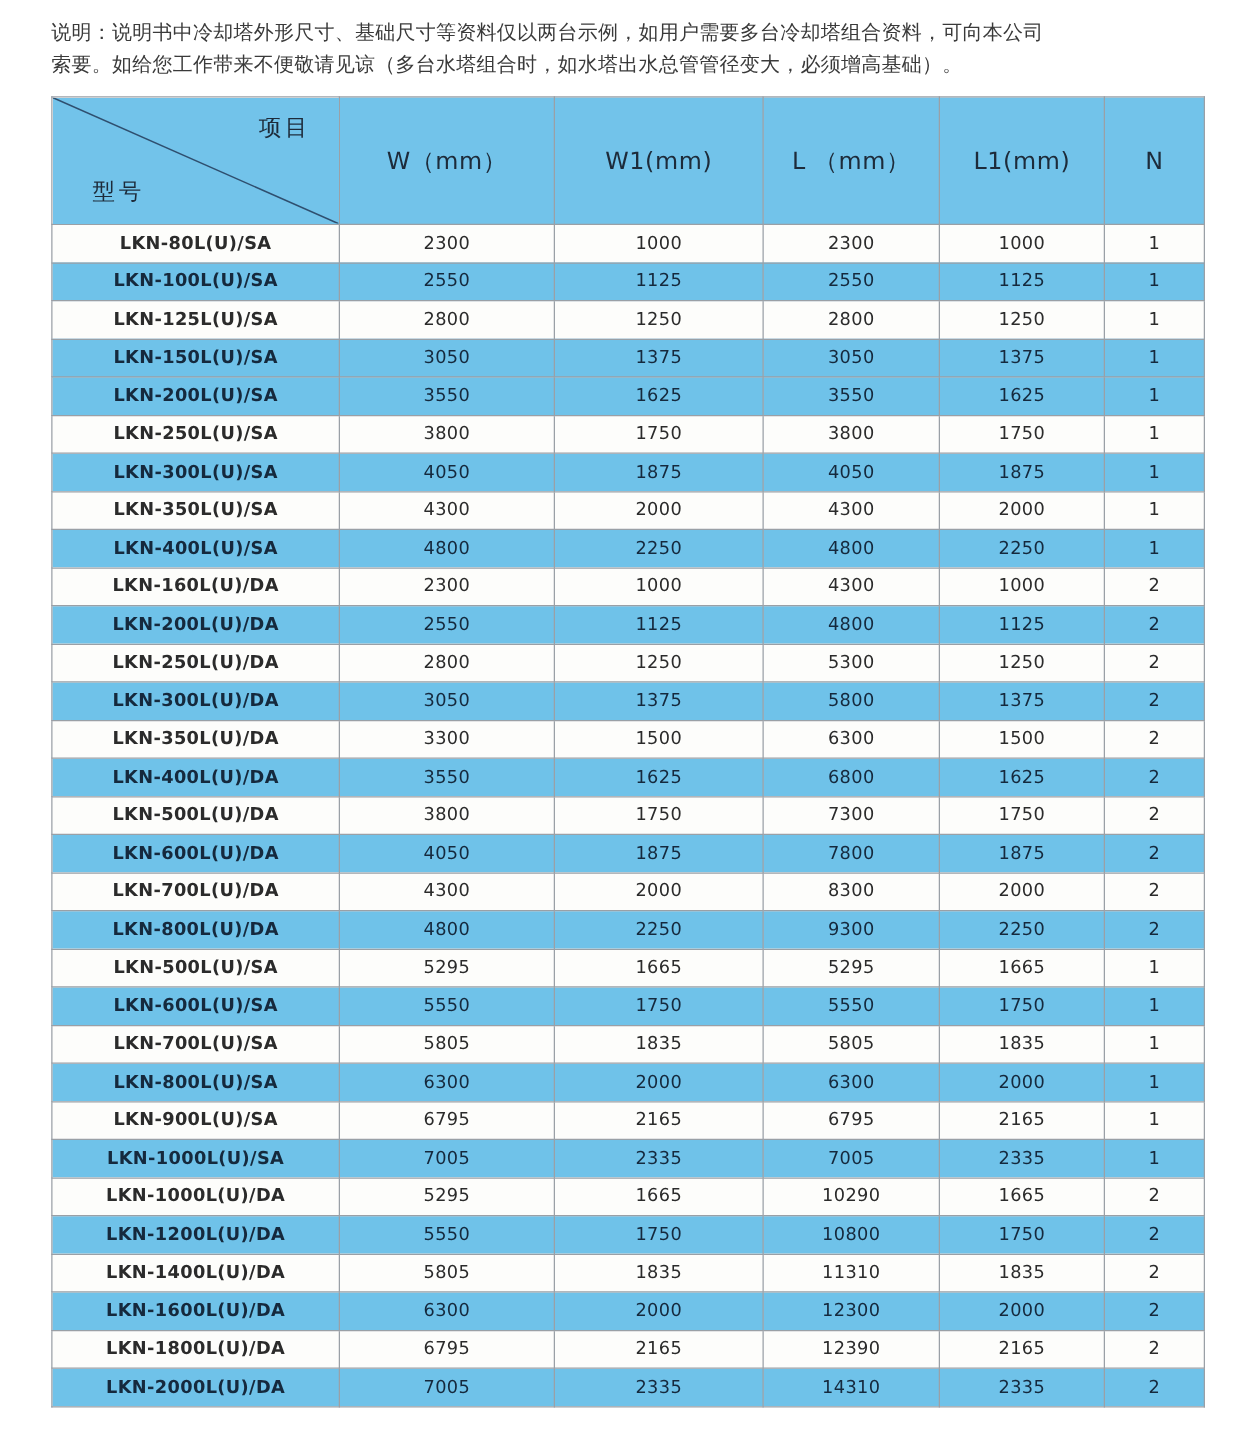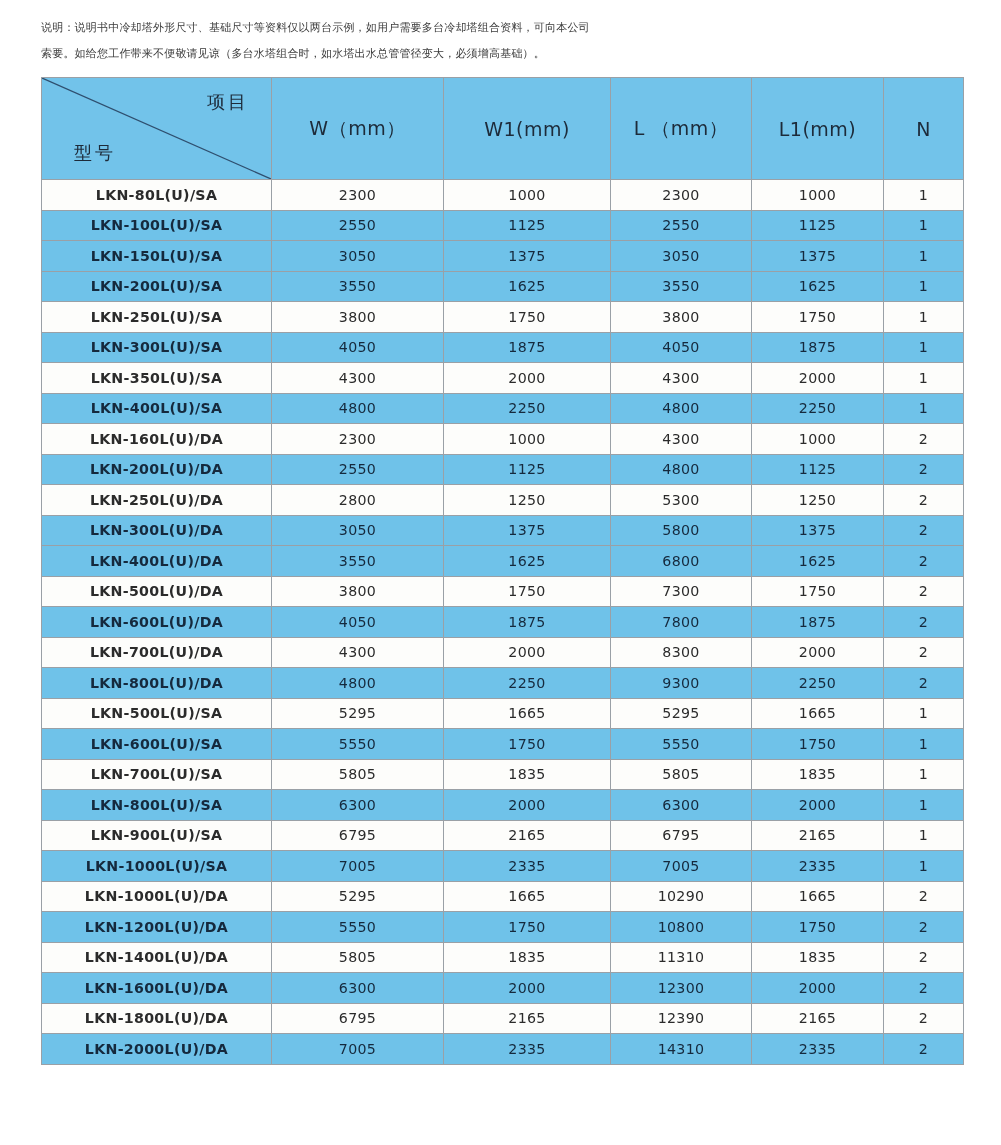--- a/index.html
+++ b/index.html
@@ -21,21 +21,21 @@
     height: 1145px;
     box-sizing: border-box;
   }
 
   
   .note {
     position: absolute;
     left: 41px;
     top: 14px;
     width: 922px;
-    font-size: 11px;
+    font-size: 16px;
     line-height: 26px;
     color: #3a3a3a;
     letter-spacing: 0.2px;
     text-align: justify;
     font-family: Liberation Sans, sans-serif;
   }
   .note-line { display: block; white-space: nowrap; }
 
   
   .table-wrap {
@@ -165,20 +165,28 @@
             <td>1</td>
           </tr>
           <tr class="even">
             <td class="model">LKN-100L(U)/SA</td>
             <td>2550</td>
             <td>1125</td>
             <td>2550</td>
             <td>1125</td>
             <td>1</td>
           </tr>
+          <tr class="odd">
+            <td class="model">LKN-125L(U)/SA</td>
+            <td>2800</td>
+            <td>1250</td>
+            <td>2800</td>
+            <td>1250</td>
+            <td>1</td>
+          </tr>
           <tr class="even">
             <td class="model">LKN-150L(U)/SA</td>
             <td>3050</td>
             <td>1375</td>
             <td>3050</td>
             <td>1375</td>
             <td>1</td>
           </tr>
           <tr class="even">
             <td class="model">LKN-200L(U)/SA</td>
@@ -245,20 +253,28 @@
             <td>2</td>
           </tr>
           <tr class="even">
             <td class="model">LKN-300L(U)/DA</td>
             <td>3050</td>
             <td>1375</td>
             <td>5800</td>
             <td>1375</td>
             <td>2</td>
           </tr>
+          <tr class="odd">
+            <td class="model">LKN-350L(U)/DA</td>
+            <td>3300</td>
+            <td>1500</td>
+            <td>6300</td>
+            <td>1500</td>
+            <td>2</td>
+          </tr>
           <tr class="even">
             <td class="model">LKN-400L(U)/DA</td>
             <td>3550</td>
             <td>1625</td>
             <td>6800</td>
             <td>1625</td>
             <td>2</td>
           </tr>
           <tr class="odd">
             <td class="model">LKN-500L(U)/DA</td>

